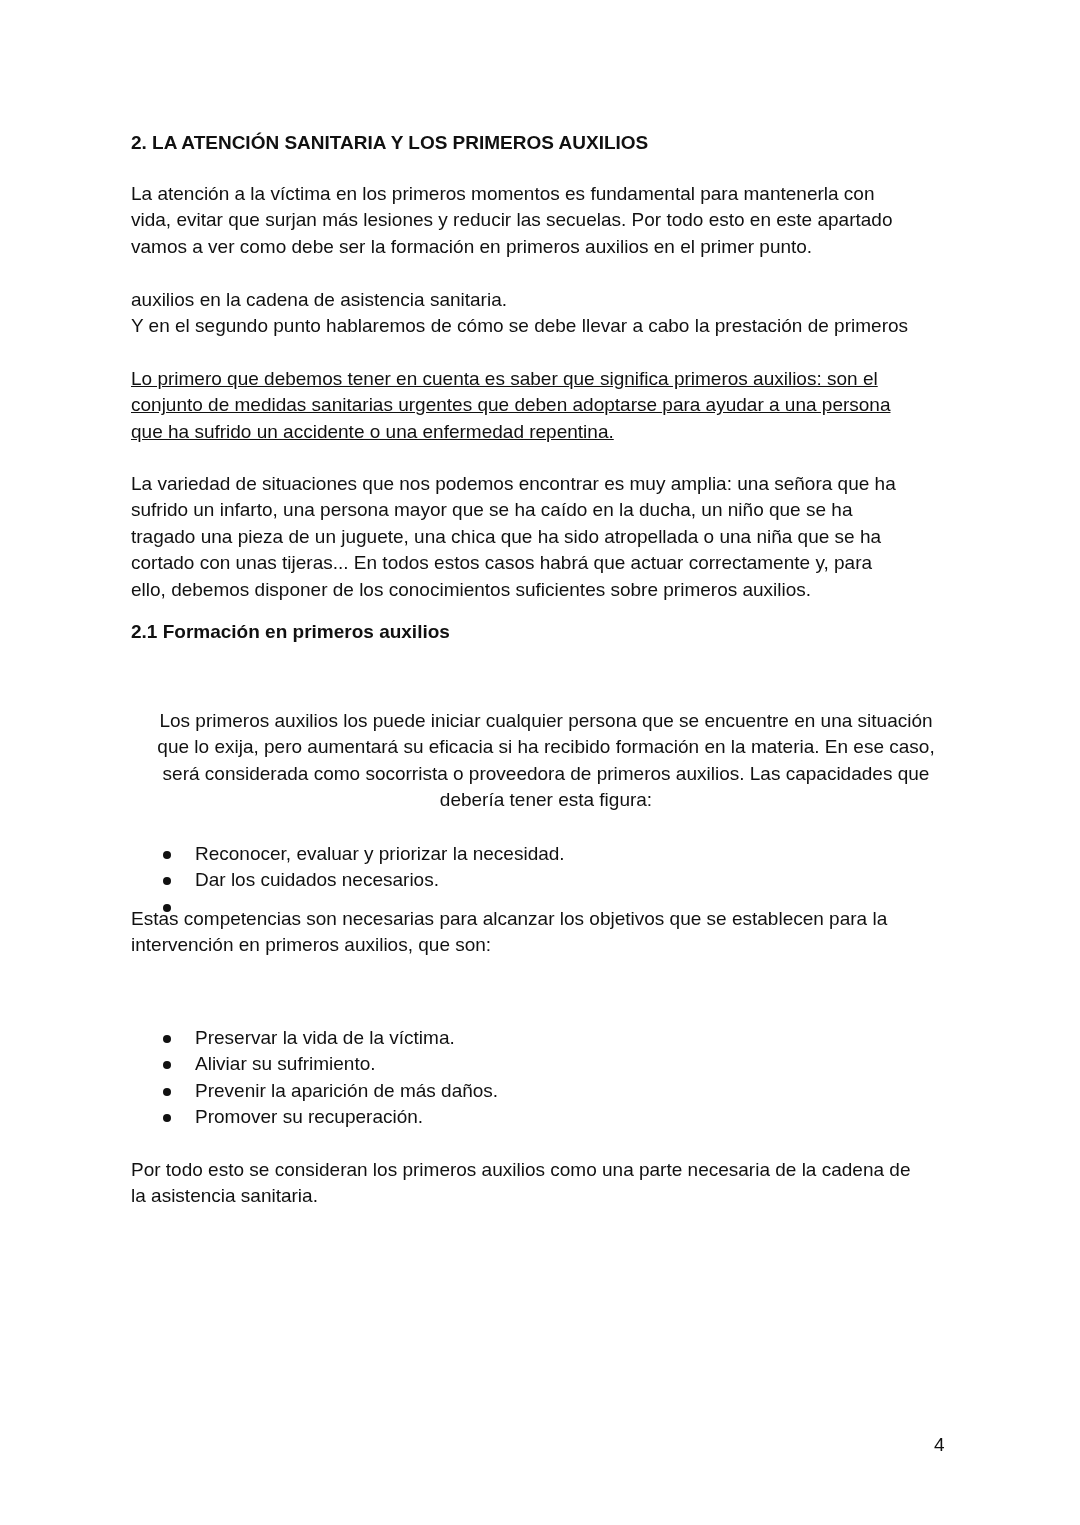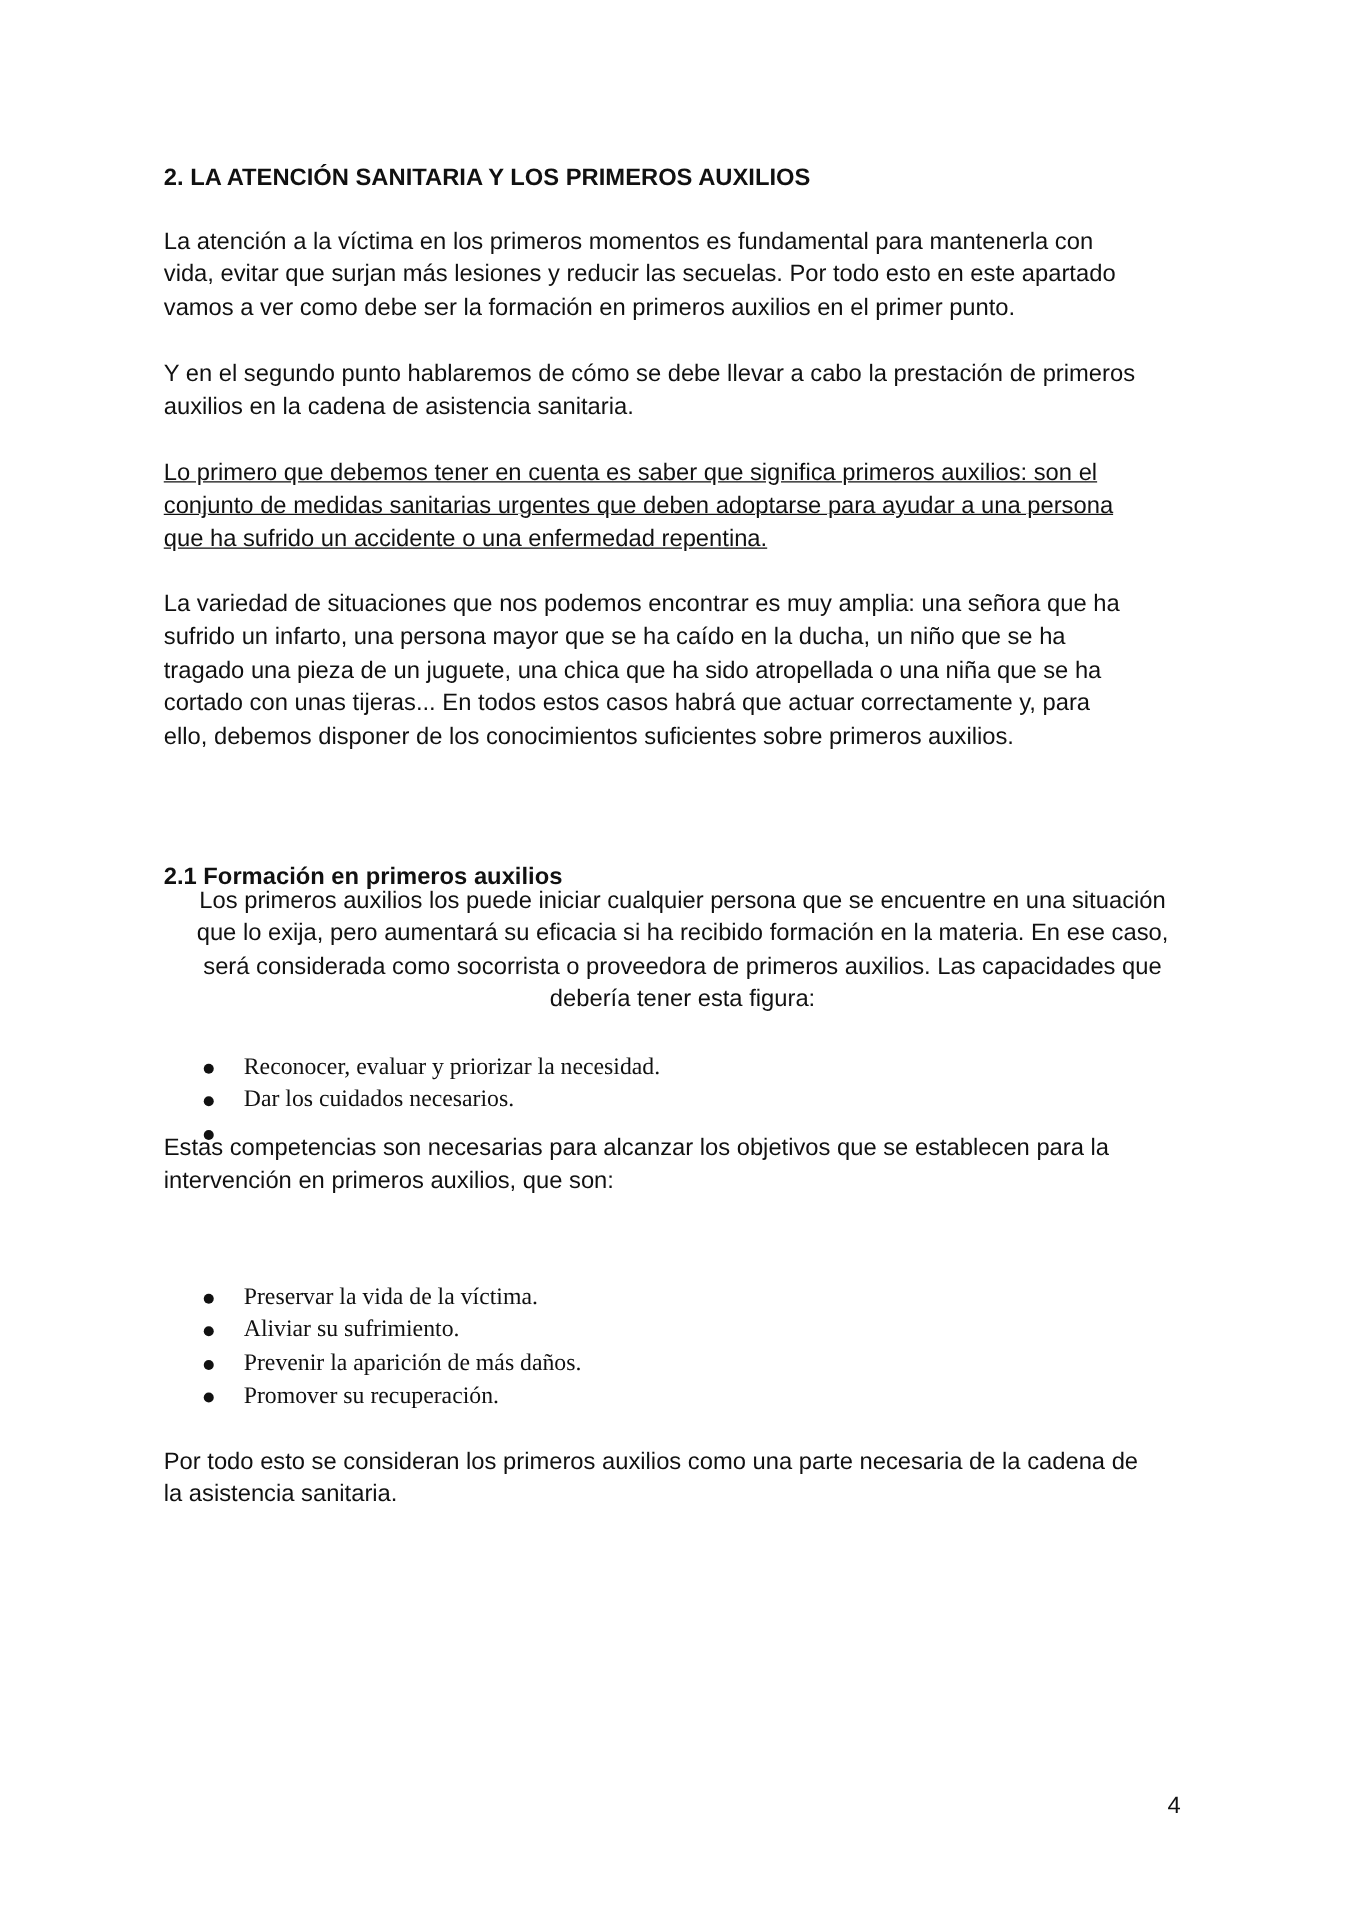--- a/index.html
+++ b/index.html
@@ -48,21 +48,20 @@
       margin: 0;
       padding: 0;
       list-style: none;
       font-size: 19px;
       line-height: 26.4px;
     }
     .list li {
       position: relative;
       padding-left: 32px;
       white-space: nowrap;
-      font-family: Liberation Serif, serif;
     }
     .list li .bullet {
       position: absolute;
       left: 0;
       top: 10px;
       width: 8px;
       height: 8px;
       border-radius: 50%;
       background: #111111;
     }
@@ -81,39 +80,39 @@
 
   <div class="heading" style="top:130px;">2. LA ATENCIÓN SANITARIA Y LOS PRIMEROS AUXILIOS</div>
 
   <p class="para" style="top:181px;">
     <span class="line">La atención a la víctima en los primeros momentos es fundamental para mantenerla con</span>
     <span class="line">vida, evitar que surjan más lesiones y reducir las secuelas. Por todo esto en este apartado</span>
     <span class="line">vamos a ver como debe ser la formación en primeros auxilios en el primer punto.</span>
   </p>
 
   <p class="para" style="top:287px;">
+    <span class="line">auxilios en la cadena de asistencia sanitaria.</span>
     <span class="line">Y en el segundo punto hablaremos de cómo se debe llevar a cabo la prestación de primeros</span>
-    <span class="line">auxilios en la cadena de asistencia sanitaria.</span>
   </p>
 
   <p class="para" style="top:366px;text-decoration:underline;">
     <span class="line">Lo primero que debemos tener en cuenta es saber que significa primeros auxilios: son el</span>
     <span class="line">conjunto de medidas sanitarias urgentes que deben adoptarse para ayudar a una persona</span>
     <span class="line">que ha sufrido un accidente o una enfermedad repentina.</span>
   </p>
 
   <p class="para" style="top:471px;">
     <span class="line">La variedad de situaciones que nos podemos encontrar es muy amplia: una señora que ha</span>
     <span class="line">sufrido un infarto, una persona mayor que se ha caído en la ducha, un niño que se ha</span>
     <span class="line">tragado una pieza de un juguete, una chica que ha sido atropellada o una niña que se ha</span>
     <span class="line">cortado con unas tijeras... En todos estos casos habrá que actuar correctamente y, para</span>
     <span class="line">ello, debemos disponer de los conocimientos suficientes sobre primeros auxilios.</span>
   </p>
 
-  <div class="heading" style="top:689px;">2.1 Formación en primeros auxilios</div>
+  <div class="heading" style="top:619px;">2.1 Formación en primeros auxilios</div>
 
   <p class="para" style="top:708px;text-align:center;">
     <span class="line">Los primeros auxilios los puede iniciar cualquier persona que se encuentre en una situación</span>
     <span class="line">que lo exija, pero aumentará su eficacia si ha recibido formación en la materia. En ese caso,</span>
     <span class="line">será considerada como socorrista o proveedora de primeros auxilios. Las capacidades que</span>
     <span class="line">debería tener esta figura:</span>
   </p>
 
   <ul class="list" style="top:841px;">
     <li>

